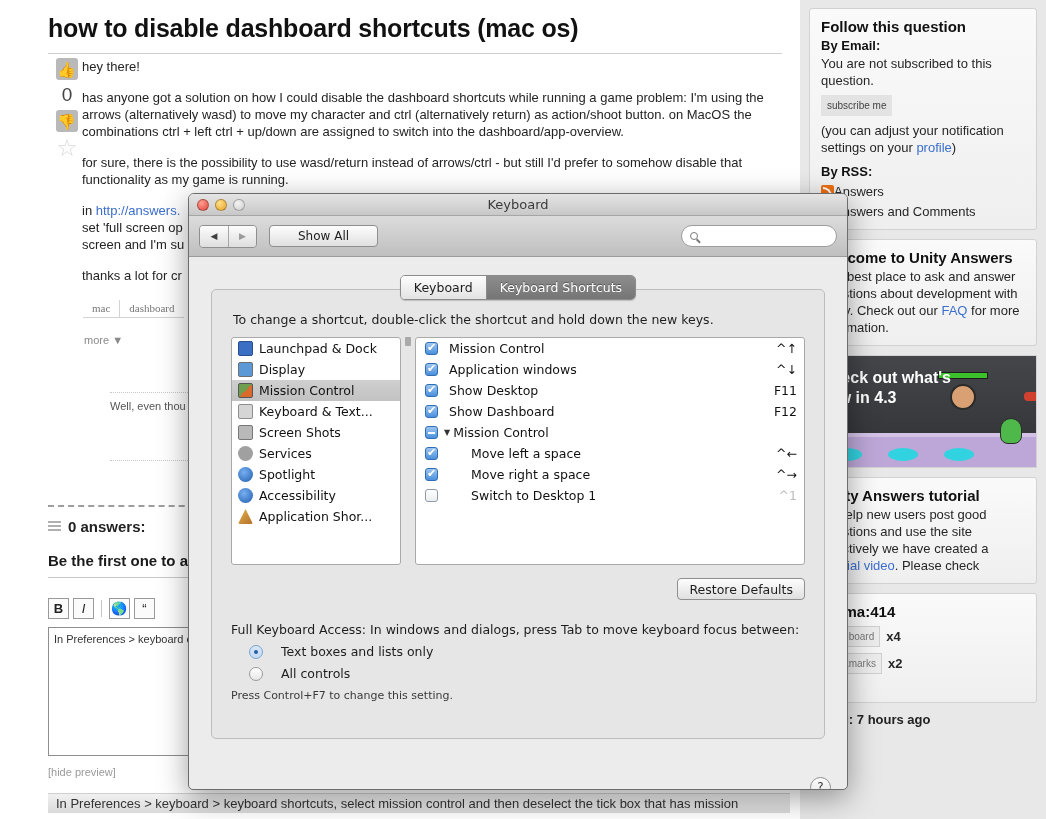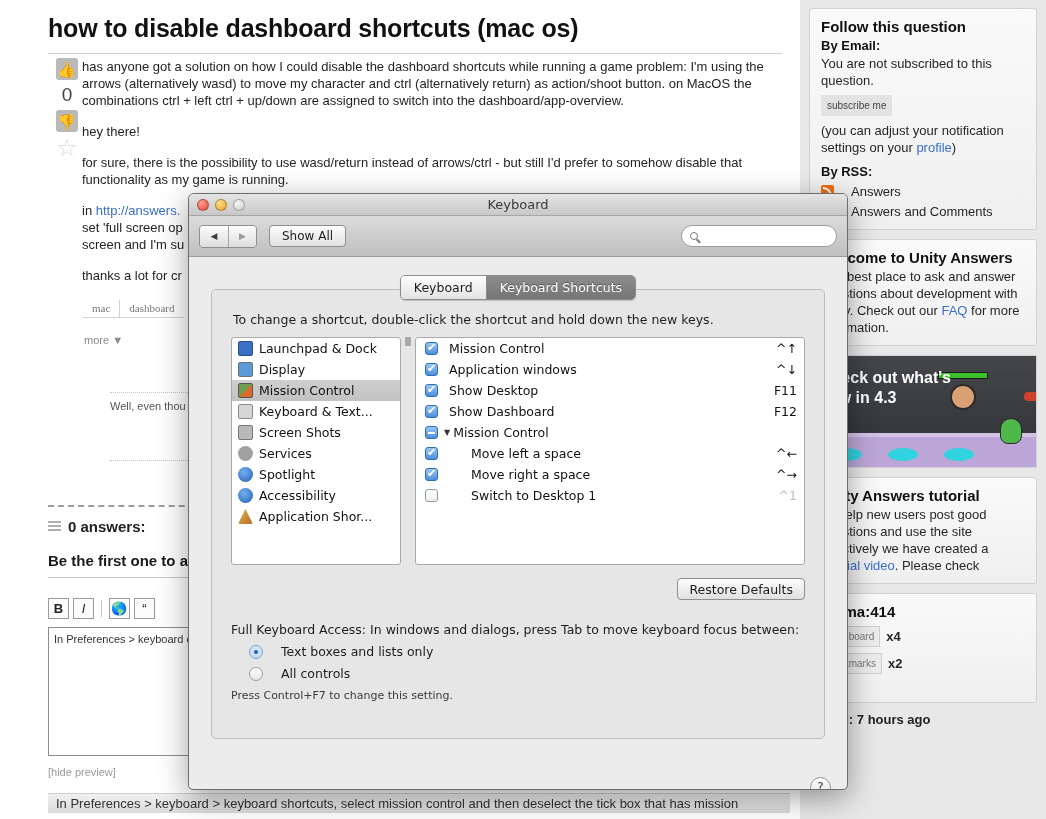--- a/index.html
+++ b/index.html
@@ -118,21 +118,21 @@
     padding: 9px 11px; margin-bottom: 9px;
     font-size: 13px; color: #262626; line-height: 17px;
   }
   .side-card h3 { margin: 0 0 2px 0; font-size: 15px; color: #111; }
   .side-card h4 { margin: 0 0 1px 0; font-size: 13px; color: #111; }
   .side-card a { color: #3b6ecc; text-decoration: none; }
   .sub-btn {
     display: inline-block; background: #e3e3e3; color: #444;
     font-size: 10px; padding: 2px 6px; margin: 6px 0 6px 0;
   }
-  .rss-row { display: flex; align-items: center; gap: 17px; margin-top: 3px; }
+  .rss-row { display: flex; align-items: center; gap: 0; margin-top: 3px; }
   .rss-ico {
     width: 13px; height: 13px; background: #ee7012; border-radius: 2px;
     position: relative; flex: none;
   }
   .rss-ico::before {
     content: ""; position: absolute; left: 2px; bottom: 2px;
     width: 3px; height: 3px; border-radius: 50%; background: #fff;
   }
   .rss-ico::after {
     content: ""; position: absolute; left: 2px; bottom: 2px;
@@ -216,21 +216,21 @@
   }
   .navgroup { display: flex; border: 1px solid #8f8f8f; border-radius: 4px; overflow: hidden; }
   .navbtn {
     width: 28px; height: 21px;
     background: linear-gradient(#fcfcfc, #dedede);
     display: flex; align-items: center; justify-content: center;
     font-size: 9px; color: #3e3e3e;
   }
   .navbtn + .navbtn { border-left: 1px solid #a6a6a6; color: #9a9a9a; }
   .showall {
-    margin-left: 12px; height: 22px; padding: 0 12px;
+    margin-left: 12px; height: 22px; padding: 0 28px;
     border: 1px solid #8f8f8f; border-radius: 4px;
     background: linear-gradient(#fdfdfd, #e0e0e0);
     display: flex; align-items: center; font-size: 12px; color: #1d1d1d;
   }
   .searchbox {
     position: absolute; right: 10px; top: 9px;
     width: 156px; height: 22px;
     background: #fff; border: 1px solid #9d9d9d; border-radius: 11px;
     display: flex; align-items: center; padding-left: 8px;
     font-size: 11px; color: #8b8b8b;
@@ -383,22 +383,22 @@
     <div id="page-title">how to disable dashboard shortcuts (mac os)</div>
 
     <div class="vote-col">
       <div class="vote-ico">👍</div>
       <div class="vote-count">0</div>
       <div class="vote-ico">👎</div>
       <div class="star-ico">☆</div>
     </div>
 
     <div class="q-body">
+      <p>hey there!</p>
       <p>has anyone got a solution on how I could disable the dashboard shortcuts while running a game problem: I'm using the arrows (alternatively wasd) to move my character and ctrl (alternatively return) as action/shoot button. on MacOS the combinations ctrl + left ctrl + up/down are assigned to switch into the dashboard/app-overview.</p>
-      <p>hey there!</p>
       <p>for sure, there is the possibility to use wasd/return instead of arrows/ctrl - but still I'd prefer to somehow disable that functionality as my game is running.</p>
       <p>
         <span>in </span><a href="#">http://answers.</a>
       </p>
       <p style="margin-top:-14px">set 'full screen op</p>
       <p style="margin-top:-14px">screen and I'm su</p>
       <p>thanks a lot for cr</p>
     </div>
 
     <div class="tags">

